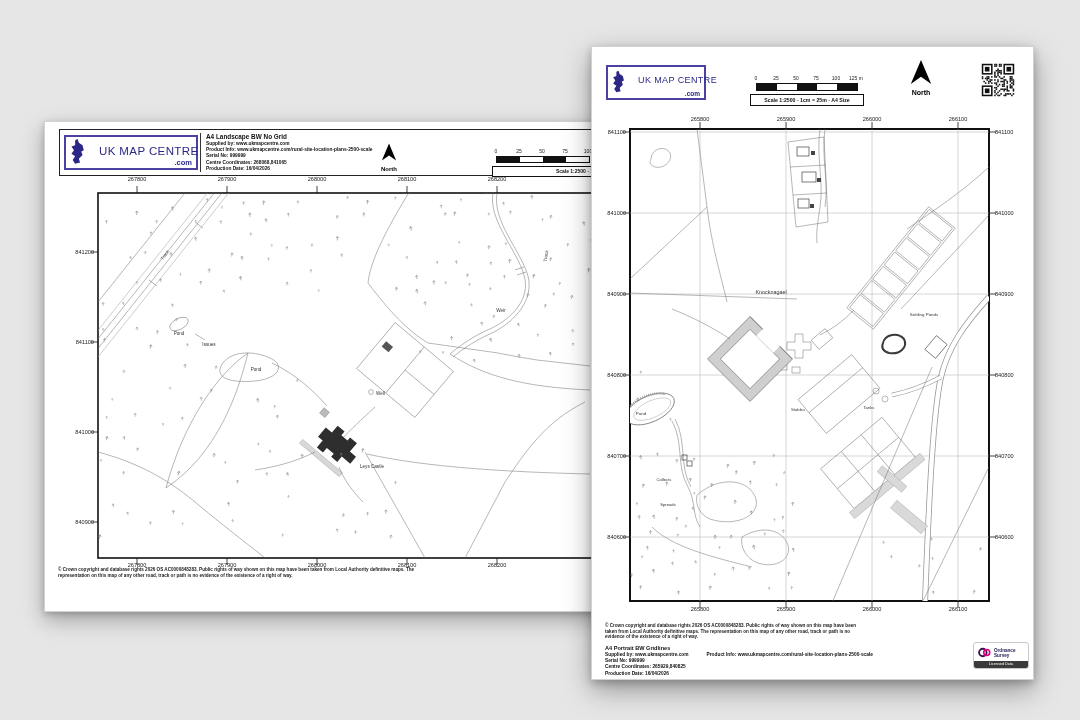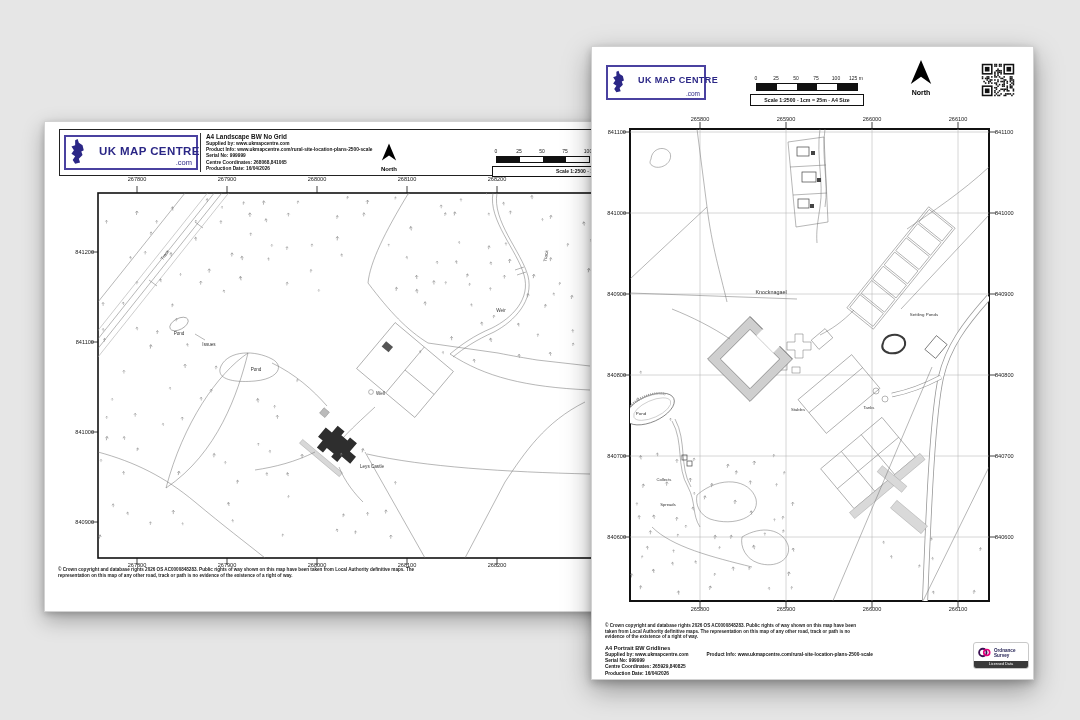--- a/index.html
+++ b/index.html
@@ -6,22 +6,22 @@
   body{width:1080px;height:720px;overflow:hidden;background:#e6e6e6;position:relative;
        font-family:"Liberation Sans", sans-serif;}
   .sheet{position:absolute;background:#fff;border:1px solid #d2d2d2;}
   #sheetL{left:44px;top:121px;width:690px;height:489px;z-index:1;
           box-shadow:0 8px 20px rgba(0,0,0,.30),0 2px 6px rgba(0,0,0,.18);}
   #sheetR{left:591px;top:46px;width:441px;height:632px;z-index:2;
           box-shadow:0 10px 26px rgba(0,0,0,.35),0 3px 8px rgba(0,0,0,.22);}
   .mapsvg{position:absolute;left:0;top:0;}
   .hdrbox{position:absolute;border:1px solid #222;background:#fff;}
   .logobox{position:absolute;border:2px solid #4a41a0;background:#fff;}
-  .logotext{color:#2b2786;font-weight:bold;letter-spacing:.4px;white-space:nowrap;padding-left:12px;}
-  .logocom{position:absolute;color:#2b2786;font-weight:normal;}
+  .logotext{color:#2b2786;font-weight:normal;letter-spacing:.4px;white-space:nowrap;padding-left:12px;}
+  .logocom{position:absolute;color:#2b2786;font-weight:bold;}
   .tblock{position:absolute;color:#111;font-size:4.8px;line-height:6.2px;font-weight:bold;white-space:nowrap;}
   .tblock .t1{font-size:6.4px;line-height:8px;}
   .northwrap{position:absolute;text-align:center;color:#000;}
   .northlbl{font-weight:bold;}
   .gl{position:absolute;font-size:5.6px;color:#222;white-space:nowrap;}
   .ac{transform:translate(-50%,0);}
   .ar{transform:translate(-100%,-50%);}
   .al{transform:translate(0,-50%);}
   .ml{position:absolute;font-size:4.6px;color:#333;white-space:nowrap;transform:translate(-50%,-50%);}
   .scalebar{position:absolute;border:1px solid #111;background:#fff;}

